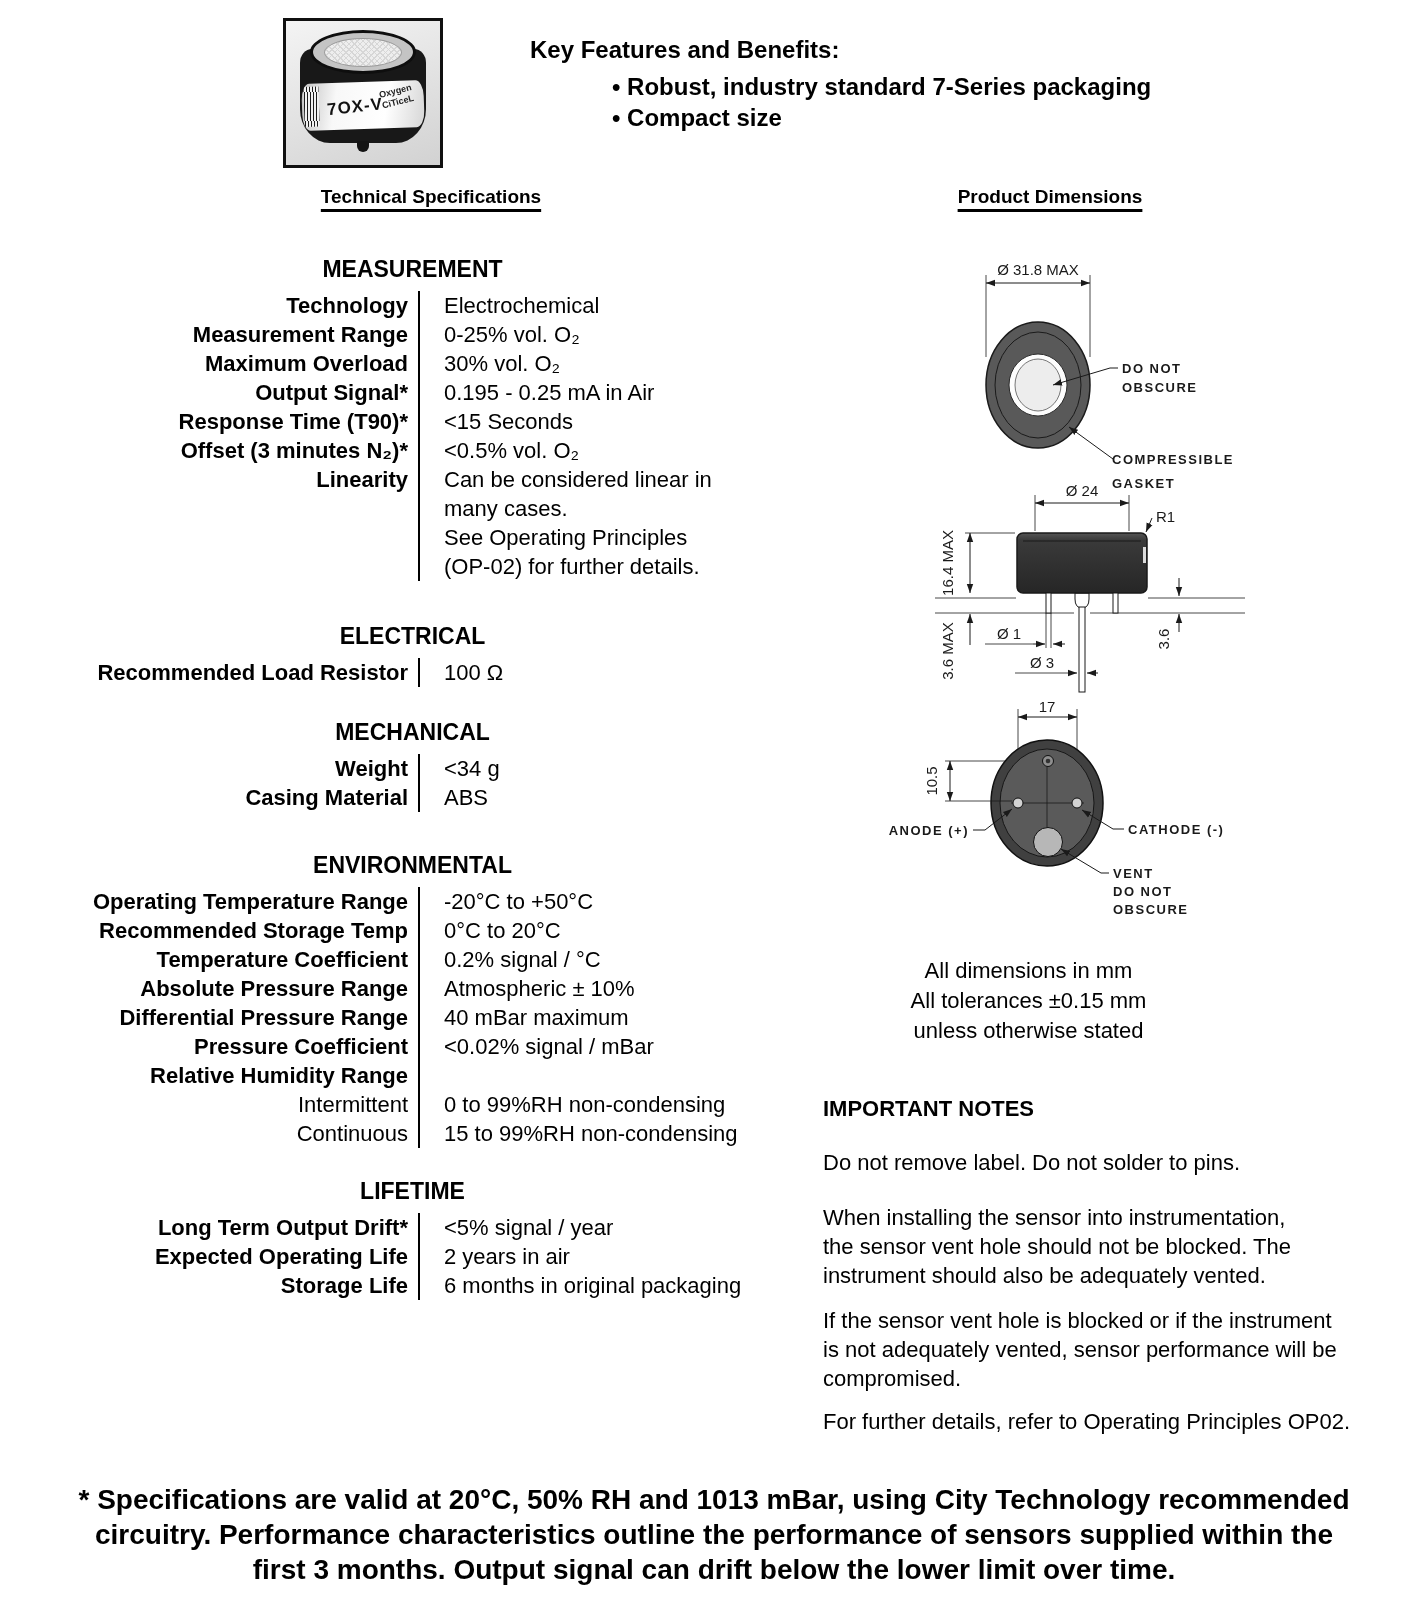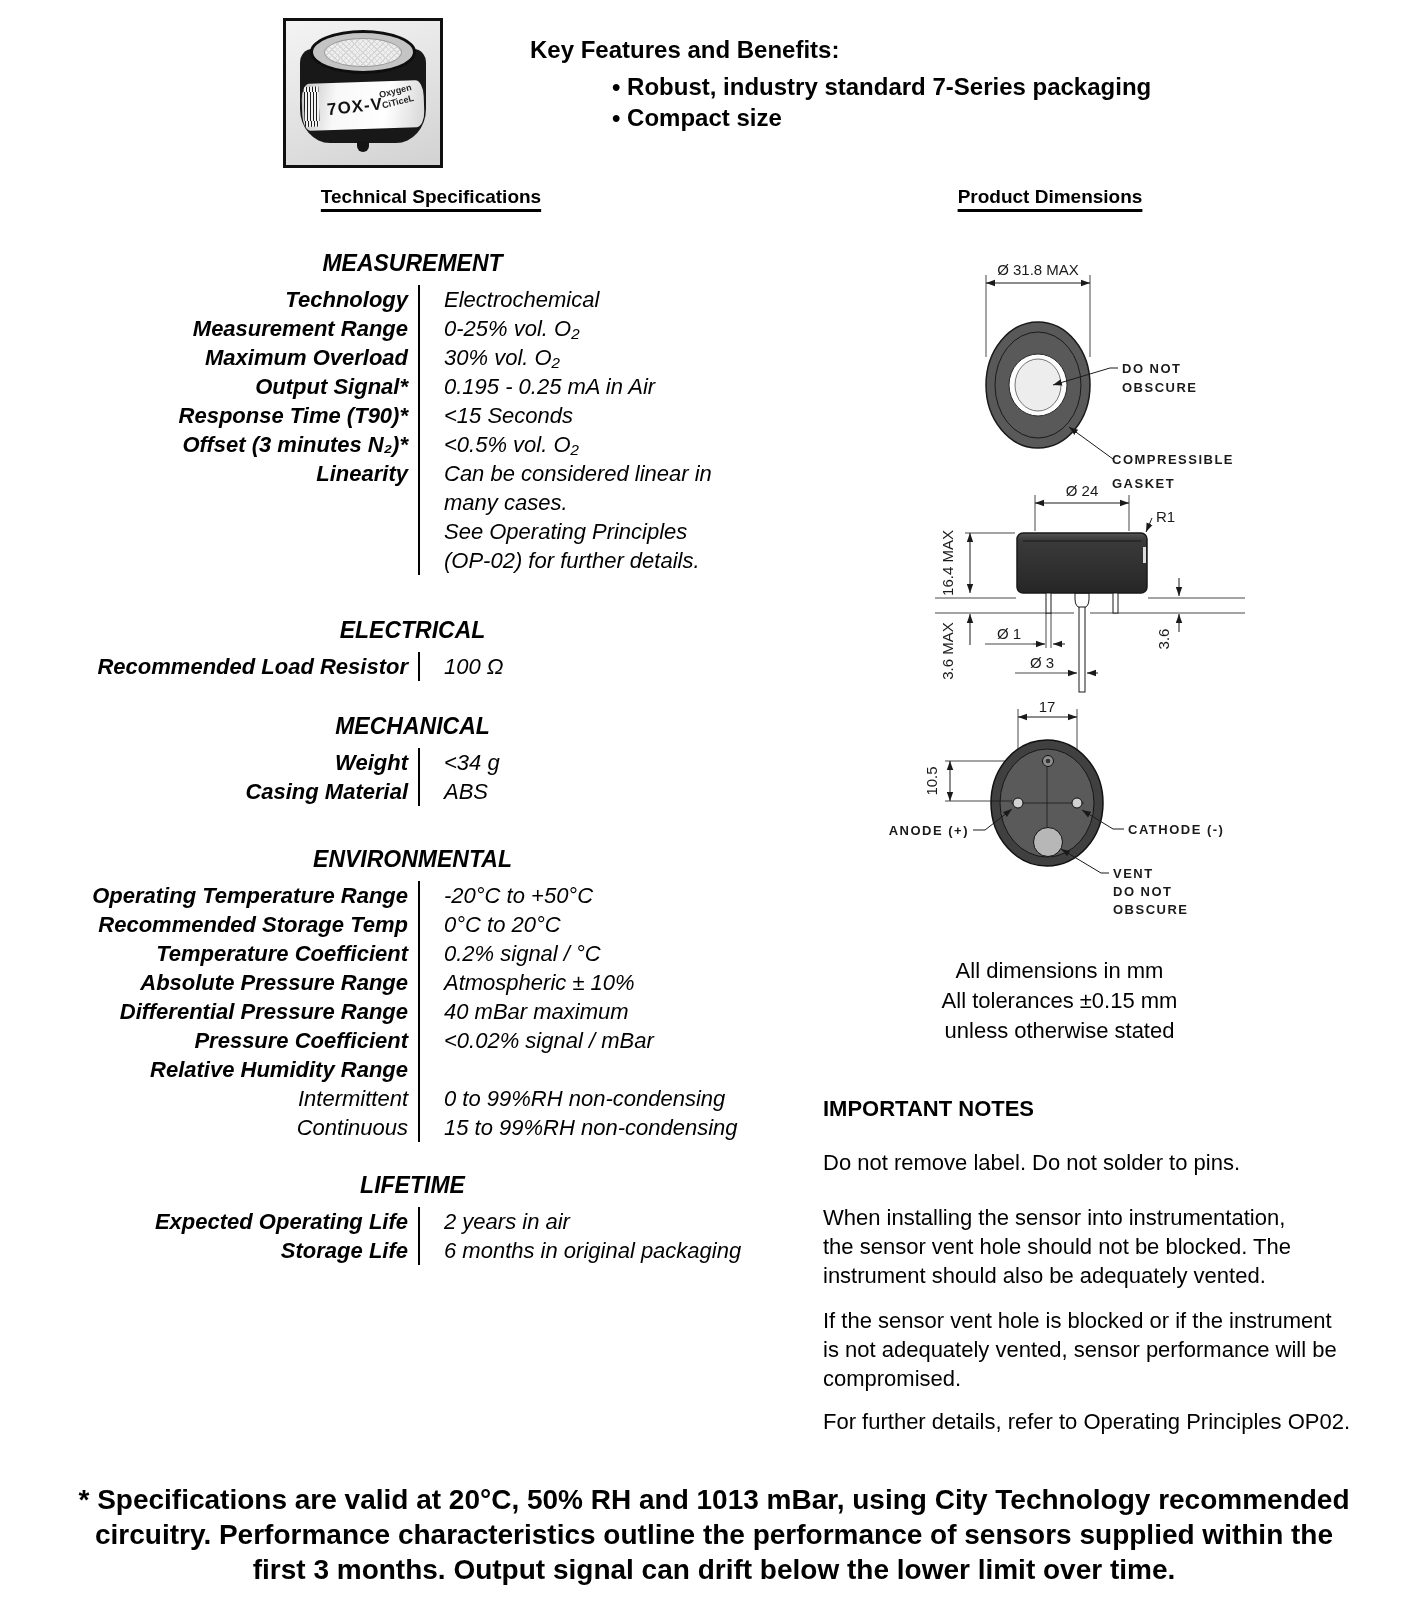--- a/index.html
+++ b/index.html
@@ -36,33 +36,33 @@
   .kf-list li{font-size:24px;font-weight:bold;line-height:31px;}
   .kf-list li::before{content:"• ";}
 
   
   .h-main{font-size:19px;font-weight:bold;text-decoration:underline;
     text-decoration-thickness:3px;text-underline-offset:6px;text-align:center;}
   .left-title{position:absolute;left:98px;top:186px;width:666px;}
   .right-title{position:absolute;left:855px;top:186px;width:390px;}
 
   
-  .specs{position:absolute;left:60px;top:214px;width:705px;font-size:22px;font-style:italic;}
+  .specs{position:absolute;left:60px;top:220px;width:705px;font-size:22px;}
   .sec-head{text-align:center;font-weight:bold;font-size:23px;}
   .sec0{margin-top:36px;} .sec1{margin-top:42px;} .sec2{margin-top:32px;}
   .sec3{margin-top:40px;} .sec4{margin-top:30px;}
   .rows{margin-top:8px;}
   .srow{display:flex;}
   .slabel{width:358px;text-align:right;font-weight:bold;padding-right:10px;line-height:29px;box-sizing:border-box;}
   .slabel.plain{font-weight:normal;}
   .sval{flex:1;border-left:2px solid #000;padding-left:24px;line-height:29px;white-space:pre-line;}
 
   
   .drawing{position:absolute;left:865px;top:245px;}
-  .dim-notes{position:absolute;left:887px;top:956px;width:345px;text-align:center;
+  .dim-notes{position:absolute;left:856px;top:956px;width:345px;text-align:center;
     font-size:22px;line-height:30px;white-space:pre-line;}
   .imp{position:absolute;left:823px;top:1096px;width:600px;font-size:22px;}
   .imp-title{font-weight:bold;font-size:22px;}
   .imp p{margin:0;line-height:29px;white-space:pre-line;}
   .imp .p1{margin-top:26px;} .imp .p2{margin-top:26px;} .imp .p3{margin-top:16px;} .imp .p4{margin-top:14px;}
 
   
   .footnote{position:absolute;left:0;top:1482px;width:1428px;text-align:center;
     font-size:28px;font-weight:bold;line-height:35px;white-space:pre-line;}
 
@@ -204,20 +204,24 @@
         <div class="srow">
           <div class="slabel plain">Continuous</div>
           <div class="sval">15 to 99%RH non-condensing</div>
         </div>
       </div>
     </div>
 
     <div class="sec4">
       <div class="sec-head">LIFETIME</div>
       <div class="rows">
+        <div class="srow">
+          <div class="slabel">Long Term Output Drift*</div>
+          <div class="sval">&lt;5% signal / year</div>
+        </div>
         <div class="srow">
           <div class="slabel">Expected Operating Life</div>
           <div class="sval">2 years in air</div>
         </div>
         <div class="srow">
           <div class="slabel">Storage Life</div>
           <div class="sval">6 months in original packaging</div>
         </div>
       </div>
     </div>

